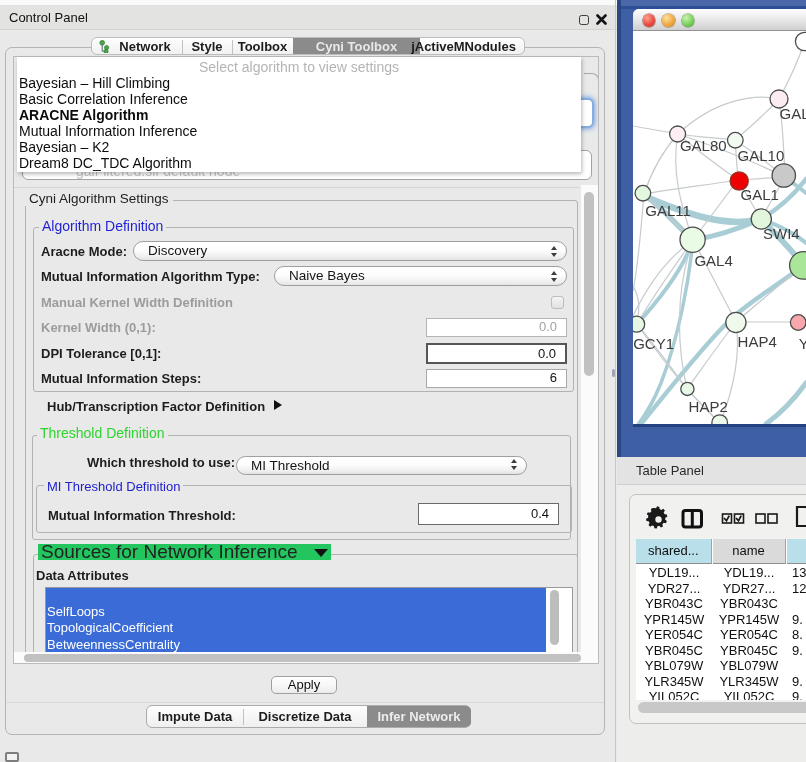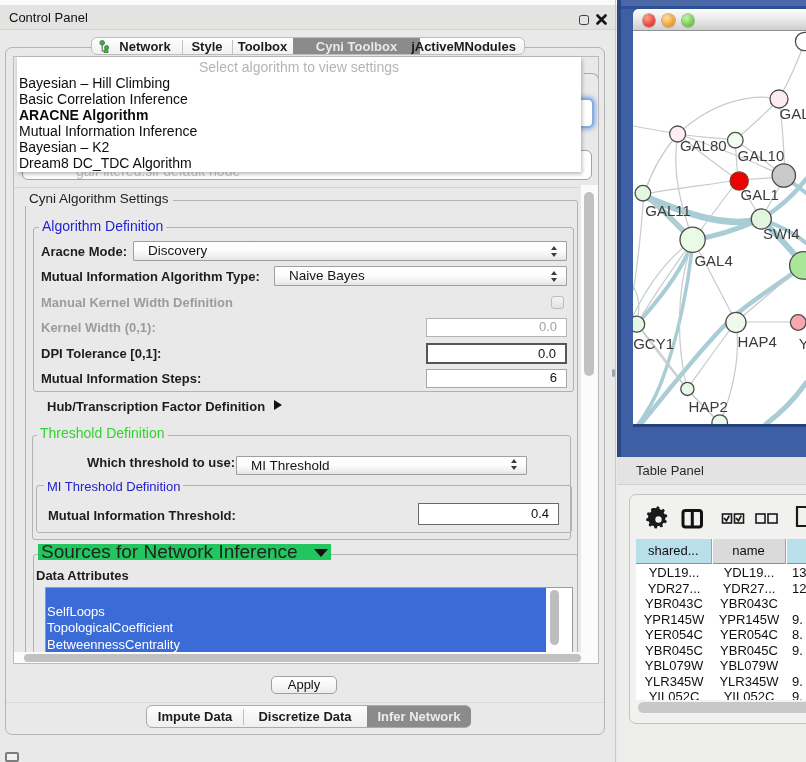--- a/index.html
+++ b/index.html
@@ -1,19 +1,19 @@
 <!DOCTYPE html>
 <html><head><meta charset="utf-8"><style>
 *{margin:0;padding:0;box-sizing:border-box}
 html,body{width:806px;height:762px;overflow:hidden}
 body{position:relative;background:#e9e9e9;font-family:"Liberation Sans",sans-serif;-webkit-font-smoothing:antialiased}
 .abs{position:absolute}
 .lbl{position:absolute;font-size:13px;font-weight:bold;color:#1d1d1d;line-height:16px;white-space:nowrap}
 .glbl{color:#9c9c9c}
-.combo{position:absolute;height:20px;border:1px solid #9f9f9f;border-radius:1px;background:linear-gradient(180deg,#ffffff 0%,#fdfdfd 45%,#efefef 82%,#e3e3e3 100%);box-shadow:inset 0 1px 0 #fff;font-size:14px;color:#151515;line-height:18px;padding-left:14px;white-space:nowrap}
+.combo{position:absolute;height:20px;border:1px solid #9f9f9f;border-radius:10px;background:linear-gradient(180deg,#ffffff 0%,#fdfdfd 45%,#efefef 82%,#e3e3e3 100%);box-shadow:inset 0 1px 0 #fff;font-size:14px;color:#151515;line-height:18px;padding-left:14px;white-space:nowrap}
 .combo{font-size:13.5px}
 .arr{position:absolute;right:8px;top:4px;width:7px}
 .arr i{display:block;width:0;height:0;border-left:3.5px solid transparent;border-right:3.5px solid transparent}
 .arr .u{border-bottom:4.5px solid #3c3c3c;margin-bottom:2.5px}
 .arr .d{border-top:4.5px solid #3c3c3c}
 .tf{position:absolute;background:#fff;border:1px solid #a8a8a8;font-size:13px;text-align:right;padding-right:9px;color:#111;line-height:16px}
 .grp{position:absolute;border:1px solid #b2b2b2;border-radius:3px}
 .seg{position:absolute;top:0;height:100%;text-align:center;font-weight:bold;font-size:13px;color:#1c1c1c}
 </style></head><body>
 

